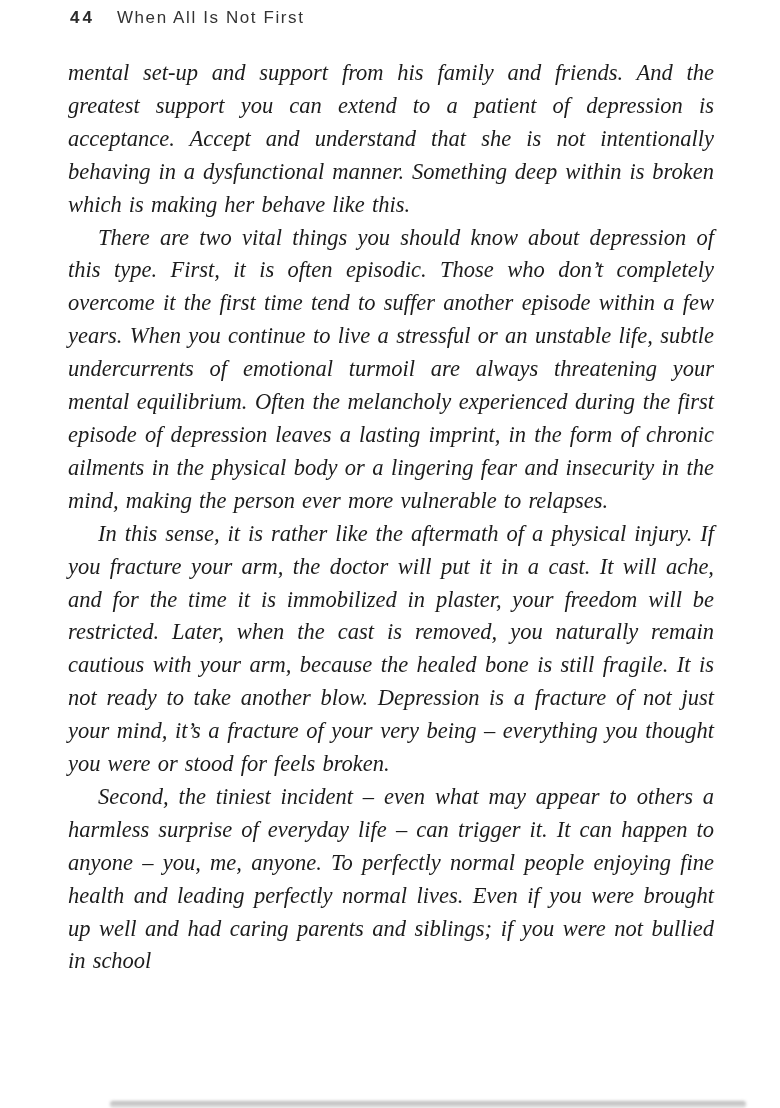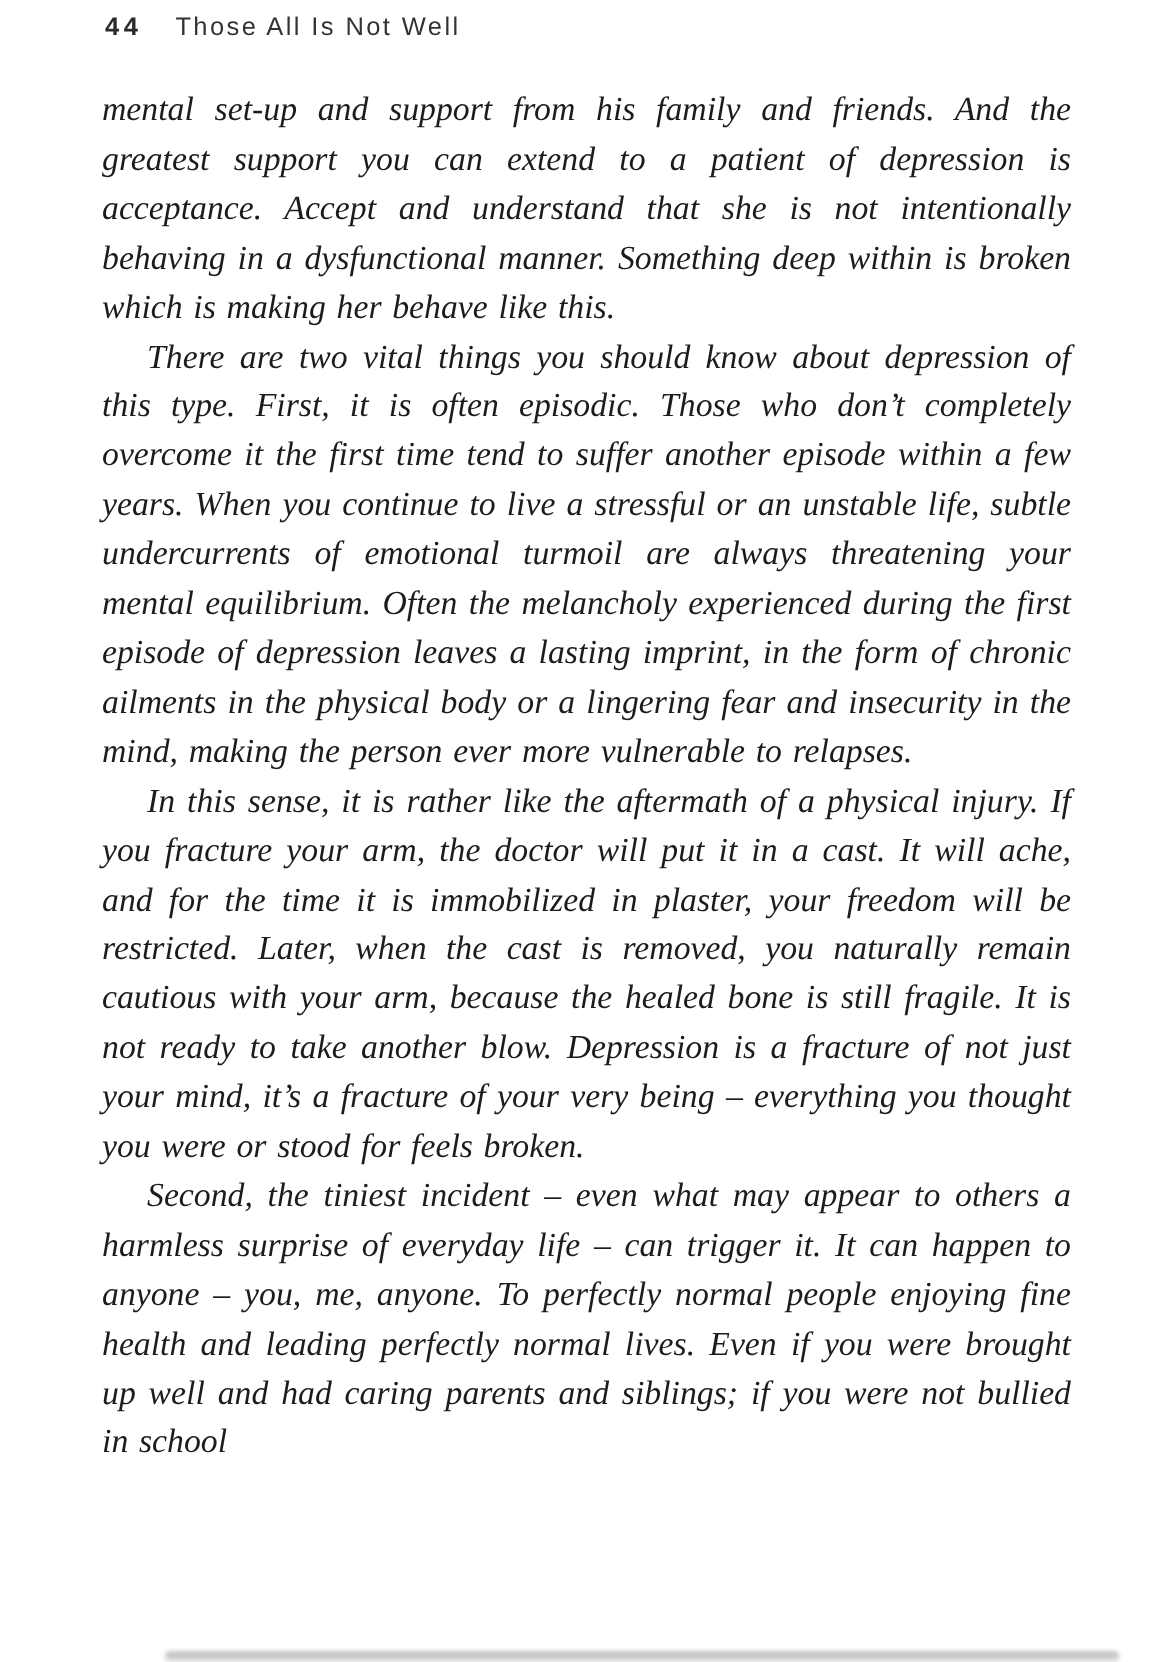--- a/index.html
+++ b/index.html
@@ -66,21 +66,21 @@
     border-radius: 3px;
   }
 </style>
 </head>
 <body>
 
 <div class="page">
 
   <div class="running-header">
     <span class="page-number">44</span>
-    <span class="running-title">Those All Is Not Well</span>
+    <span class="running-title">When All Is Not First</span>
   </div>
 
   <div class="body-text">
     <p class="para">mental set-up and support from his family and friends. And the greatest support you can extend to a patient of depression is acceptance. Accept and understand that she is not intentionally behaving in a dysfunctional manner. Something deep within is broken which is making her behave like this.</p>
     <p class="para indent">There are two vital things you should know about depression of this type. First, it is often episodic. Those who don’t completely overcome it the first time tend to suffer another episode within a few years. When you continue to live a stressful or an unstable life, subtle undercurrents of emotional turmoil are always threatening your mental equilibrium. Often the melancholy experienced during the first episode of depression leaves a lasting imprint, in the form of chronic ailments in the physical body or a lingering fear and insecurity in the mind, making the person ever more vulnerable to relapses.</p>
     <p class="para indent">In this sense, it is rather like the aftermath of a physical injury. If you fracture your arm, the doctor will put it in a cast. It will ache, and for the time it is immobilized in plaster, your freedom will be restricted. Later, when the cast is removed, you naturally remain cautious with your arm, because the healed bone is still fragile. It is not ready to take another blow. Depression is a fracture of not just your mind, it’s a fracture of your very being – everything you thought you were or stood for feels broken.</p>
     <p class="para indent">Second, the tiniest incident – even what may appear to others a harmless surprise of everyday life – can trigger it. It can happen to anyone – you, me, anyone. To perfectly normal people enjoying fine health and leading perfectly normal lives. Even if you were brought up well and had caring parents and siblings; if you were not bullied in school</p>
   </div>
 
   <div class="scan-artifact"></div>

